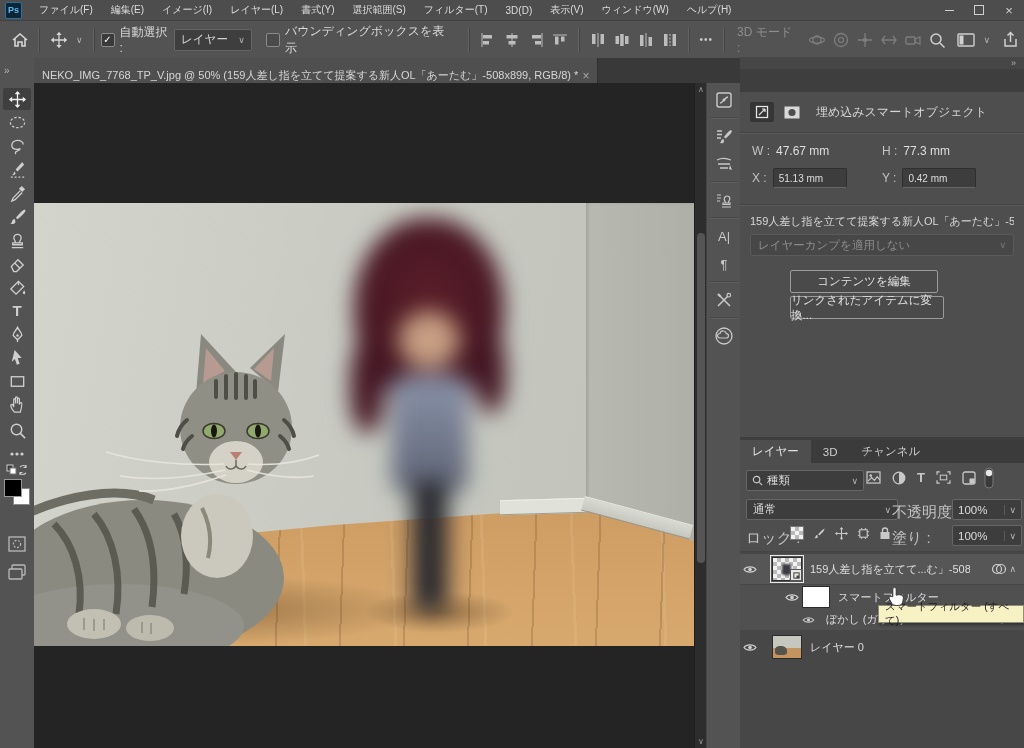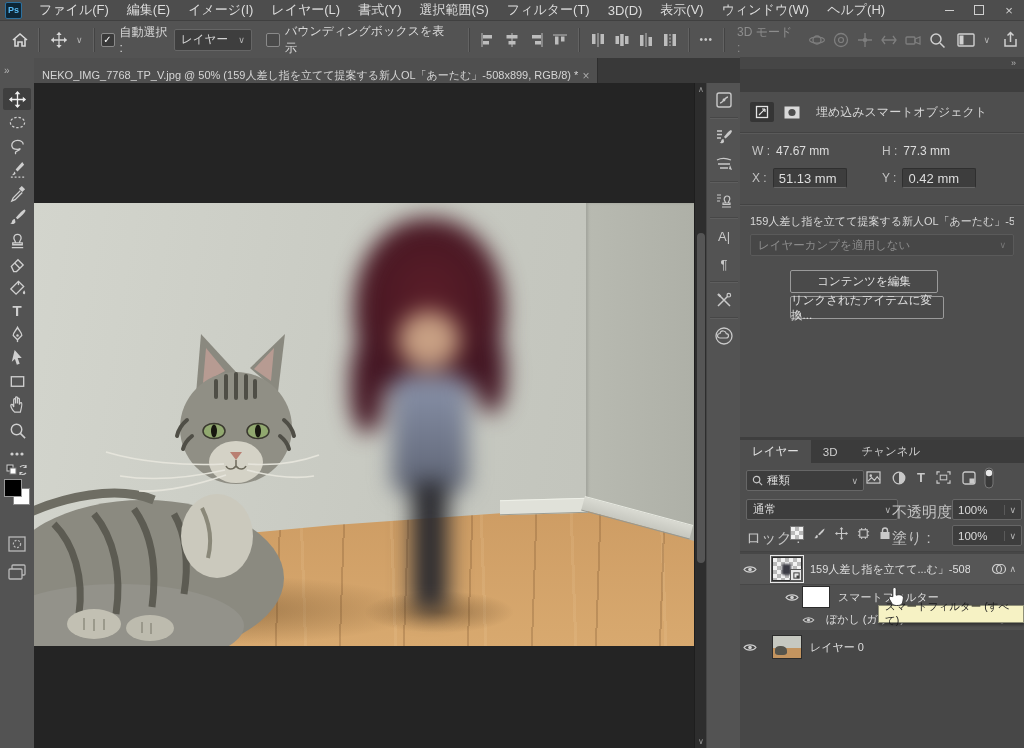--- a/index.html
+++ b/index.html
@@ -7,21 +7,21 @@
        font-family:"Liberation Sans","DejaVu Sans",sans-serif;color:#dadada;font-size:12px;
        -webkit-font-smoothing:antialiased;}
   .abs{position:absolute;}
   .flex{display:flex;align-items:center;}
   .ico{display:flex;align-items:center;justify-content:center;}
   svg{display:block;}
   
   #titlebar{left:0;top:0;width:1024px;height:20px;background:#4d4d4d;border-bottom:1px solid #404040;}
   .ps-logo{width:15px;height:15px;margin:0 8px 0 5px;background:#0d2636;border:1px solid #2d71a0;
            color:#59b9f2;font-size:9px;font-weight:bold;display:flex;align-items:center;justify-content:center;border-radius:2px;}
-  .menu-item{padding:0 9px;height:20px;display:flex;align-items:center;color:#dcdcdc;font-size:13px;cursor:default;}
+  .menu-item{padding:0 9px;height:20px;display:flex;align-items:center;color:#dcdcdc;font-size:10px;cursor:default;}
   .win-btn{width:30px;height:20px;display:flex;align-items:center;justify-content:center;color:#cfcfcf;}
   .win-min-glyph{width:9px;height:1px;background:#cfcfcf;}
   .win-max-glyph{width:8px;height:8px;border:1px solid #cfcfcf;}
   
   #optionsbar{left:0;top:21px;width:1024px;height:37px;background:#535353;border-bottom:1px solid #3c3c3c;}
   .opt-sep{width:1px;height:24px;background:#636363;border-right:1px solid #434343;margin:0 6px;}
   .checkbox{width:12px;height:12px;background:#3a3a3a;border:1px solid #8a8a8a;border-radius:2px;
             display:flex;align-items:center;justify-content:center;font-size:10px;color:#fff;margin-right:5px;}
   .well{background:#3e3e3e;border:1px solid #666;border-radius:2px;height:20px;display:flex;align-items:center;
         padding:0 6px;color:#d6d6d6;font-size:11.5px;}
@@ -78,21 +78,21 @@
   .dockbar{position:absolute;left:0;top:0;width:284px;height:12px;background:#464646;color:#b5b5b5;font-size:9px;
            display:flex;justify-content:flex-end;align-items:center;padding-right:8px;box-sizing:border-box;}
   .ptab-row{position:absolute;left:0;width:284px;height:23px;background:#3b3b3b;display:flex;align-items:flex-end;}
   .ptab{height:23px;display:flex;align-items:center;padding:0 12px;font-size:11.5px;color:#cfcfcf;background:#3b3b3b;}
   .ptab.active{background:#4e4e4e;color:#e4e4e4;}
   .pmenu{position:absolute;right:8px;top:4px;color:#c0c0c0;font-size:13px;}
   .pbody{position:absolute;left:0;width:284px;background:#4e4e4e;}
   .hline{position:absolute;left:0;width:284px;height:1px;background:#434343;border-bottom:1px solid #5a5a5a;}
   .prop-label{color:#c3c3c3;font-size:12px;}
   .prop-box{background:#3d3d3d;border:1px solid #2f2f2f;border-bottom-color:#666;border-radius:2px;height:18px;
-            display:flex;align-items:center;padding:0 5px;font-size:13px;color:#dedede;min-width:62px;}
+            display:flex;align-items:center;padding:0 5px;font-size:10px;color:#dedede;min-width:62px;}
   .ps-btn{background:#4a4a4a;border:1px solid #9a9a9a;border-radius:2px;height:21px;display:flex;align-items:center;
           justify-content:center;font-size:11.5px;color:#e2e2e2;}
   .disabled-select{background:#474747;border:1px solid #5a5a5a;border-radius:2px;height:20px;display:flex;align-items:center;
           padding:0 7px;color:#8d8d8d;font-size:11.5px;justify-content:space-between;}
   
   .lrow-label{color:#c3c3c3;font-size:15px;}
   .mini-well{background:#3d3d3d;border:1px solid #666;border-radius:2px;height:19px;display:flex;align-items:center;
              font-size:11.5px;color:#dcdcdc;}
   .layer-row{position:absolute;left:0;width:284px;display:flex;align-items:center;}
   .eye{width:20px;display:flex;justify-content:center;}

